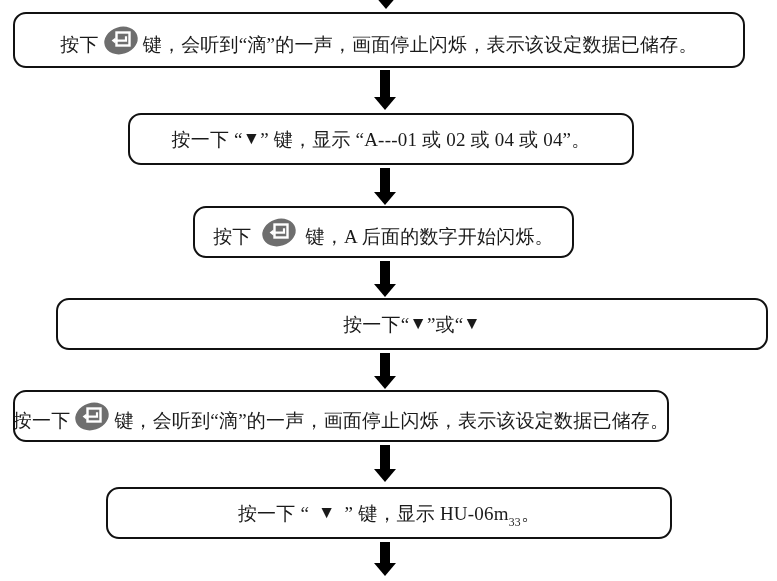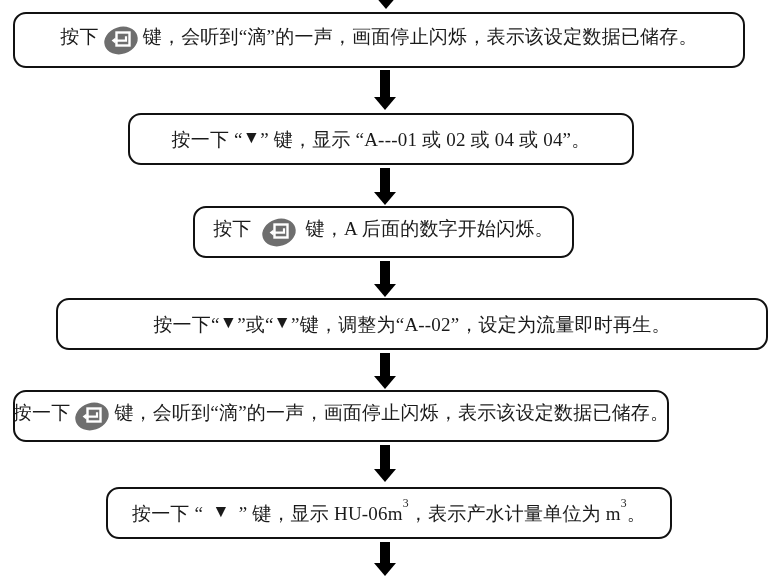--- a/index.html
+++ b/index.html
@@ -31,21 +31,21 @@
     justify-content: center;
     overflow: hidden;
   }
   .node-text {
     white-space: nowrap;
     color: #1a1a1a;
     font-size: 19px;
     line-height: 1;
     letter-spacing: 0.2px;
     display: inline-flex;
-    align-items: flex-start;
+    align-items: flex-end;
     font-family: Liberation Serif, serif;
   }
   .node-text .seg {
     display: inline-block;
   }
   .sup {
     font-size: 0.62em;
     vertical-align: super;
     line-height: 0;
   }
@@ -172,21 +172,20 @@
     <div class="shaft" style="height:23px;"></div>
     <div class="head" style="top:23px;"></div>
   </div>
 
   <div class="node" id="step-4" style="left:56px; top:298px; width:712px; height:52px;">
     <div class="node-text">
       <span class="seg">按一下“</span>
       <span class="seg tri">▼</span>
       <span class="seg">”或“</span>
       <span class="seg tri">▼</span>
-      <span class="seg">”键，调整为“A--02”，设定为流量即时再生。</span>
     </div>
   </div>
 
   <div class="arrow" style="left:385px; top:353px;">
     <div class="shaft" style="height:23px;"></div>
     <div class="head" style="top:23px;"></div>
   </div>
 
   <div class="node" id="step-5" style="left:13px; top:390px; width:656px; height:52px;">
     <div class="node-text">
@@ -207,21 +206,20 @@
     <div class="shaft" style="height:24px;"></div>
     <div class="head" style="top:24px;"></div>
   </div>
 
   <div class="node" id="step-6" style="left:106px; top:487px; width:566px; height:52px;">
     <div class="node-text">
       <span class="seg">按一下 “</span>
       <span class="seg tri" style="margin:0 9px;">▼</span>
       <span class="seg">” 键，显示 HU-06m</span>
       <span class="sup">3</span>
-      <span class="seg">，表示产水计量单位为 m</span>
       <span class="sup">3</span>
       <span class="seg">。</span>
     </div>
   </div>
 
   <div class="arrow" style="left:385px; top:542px;">
     <div class="shaft" style="height:21px;"></div>
     <div class="head" style="top:21px;"></div>
   </div>
 

